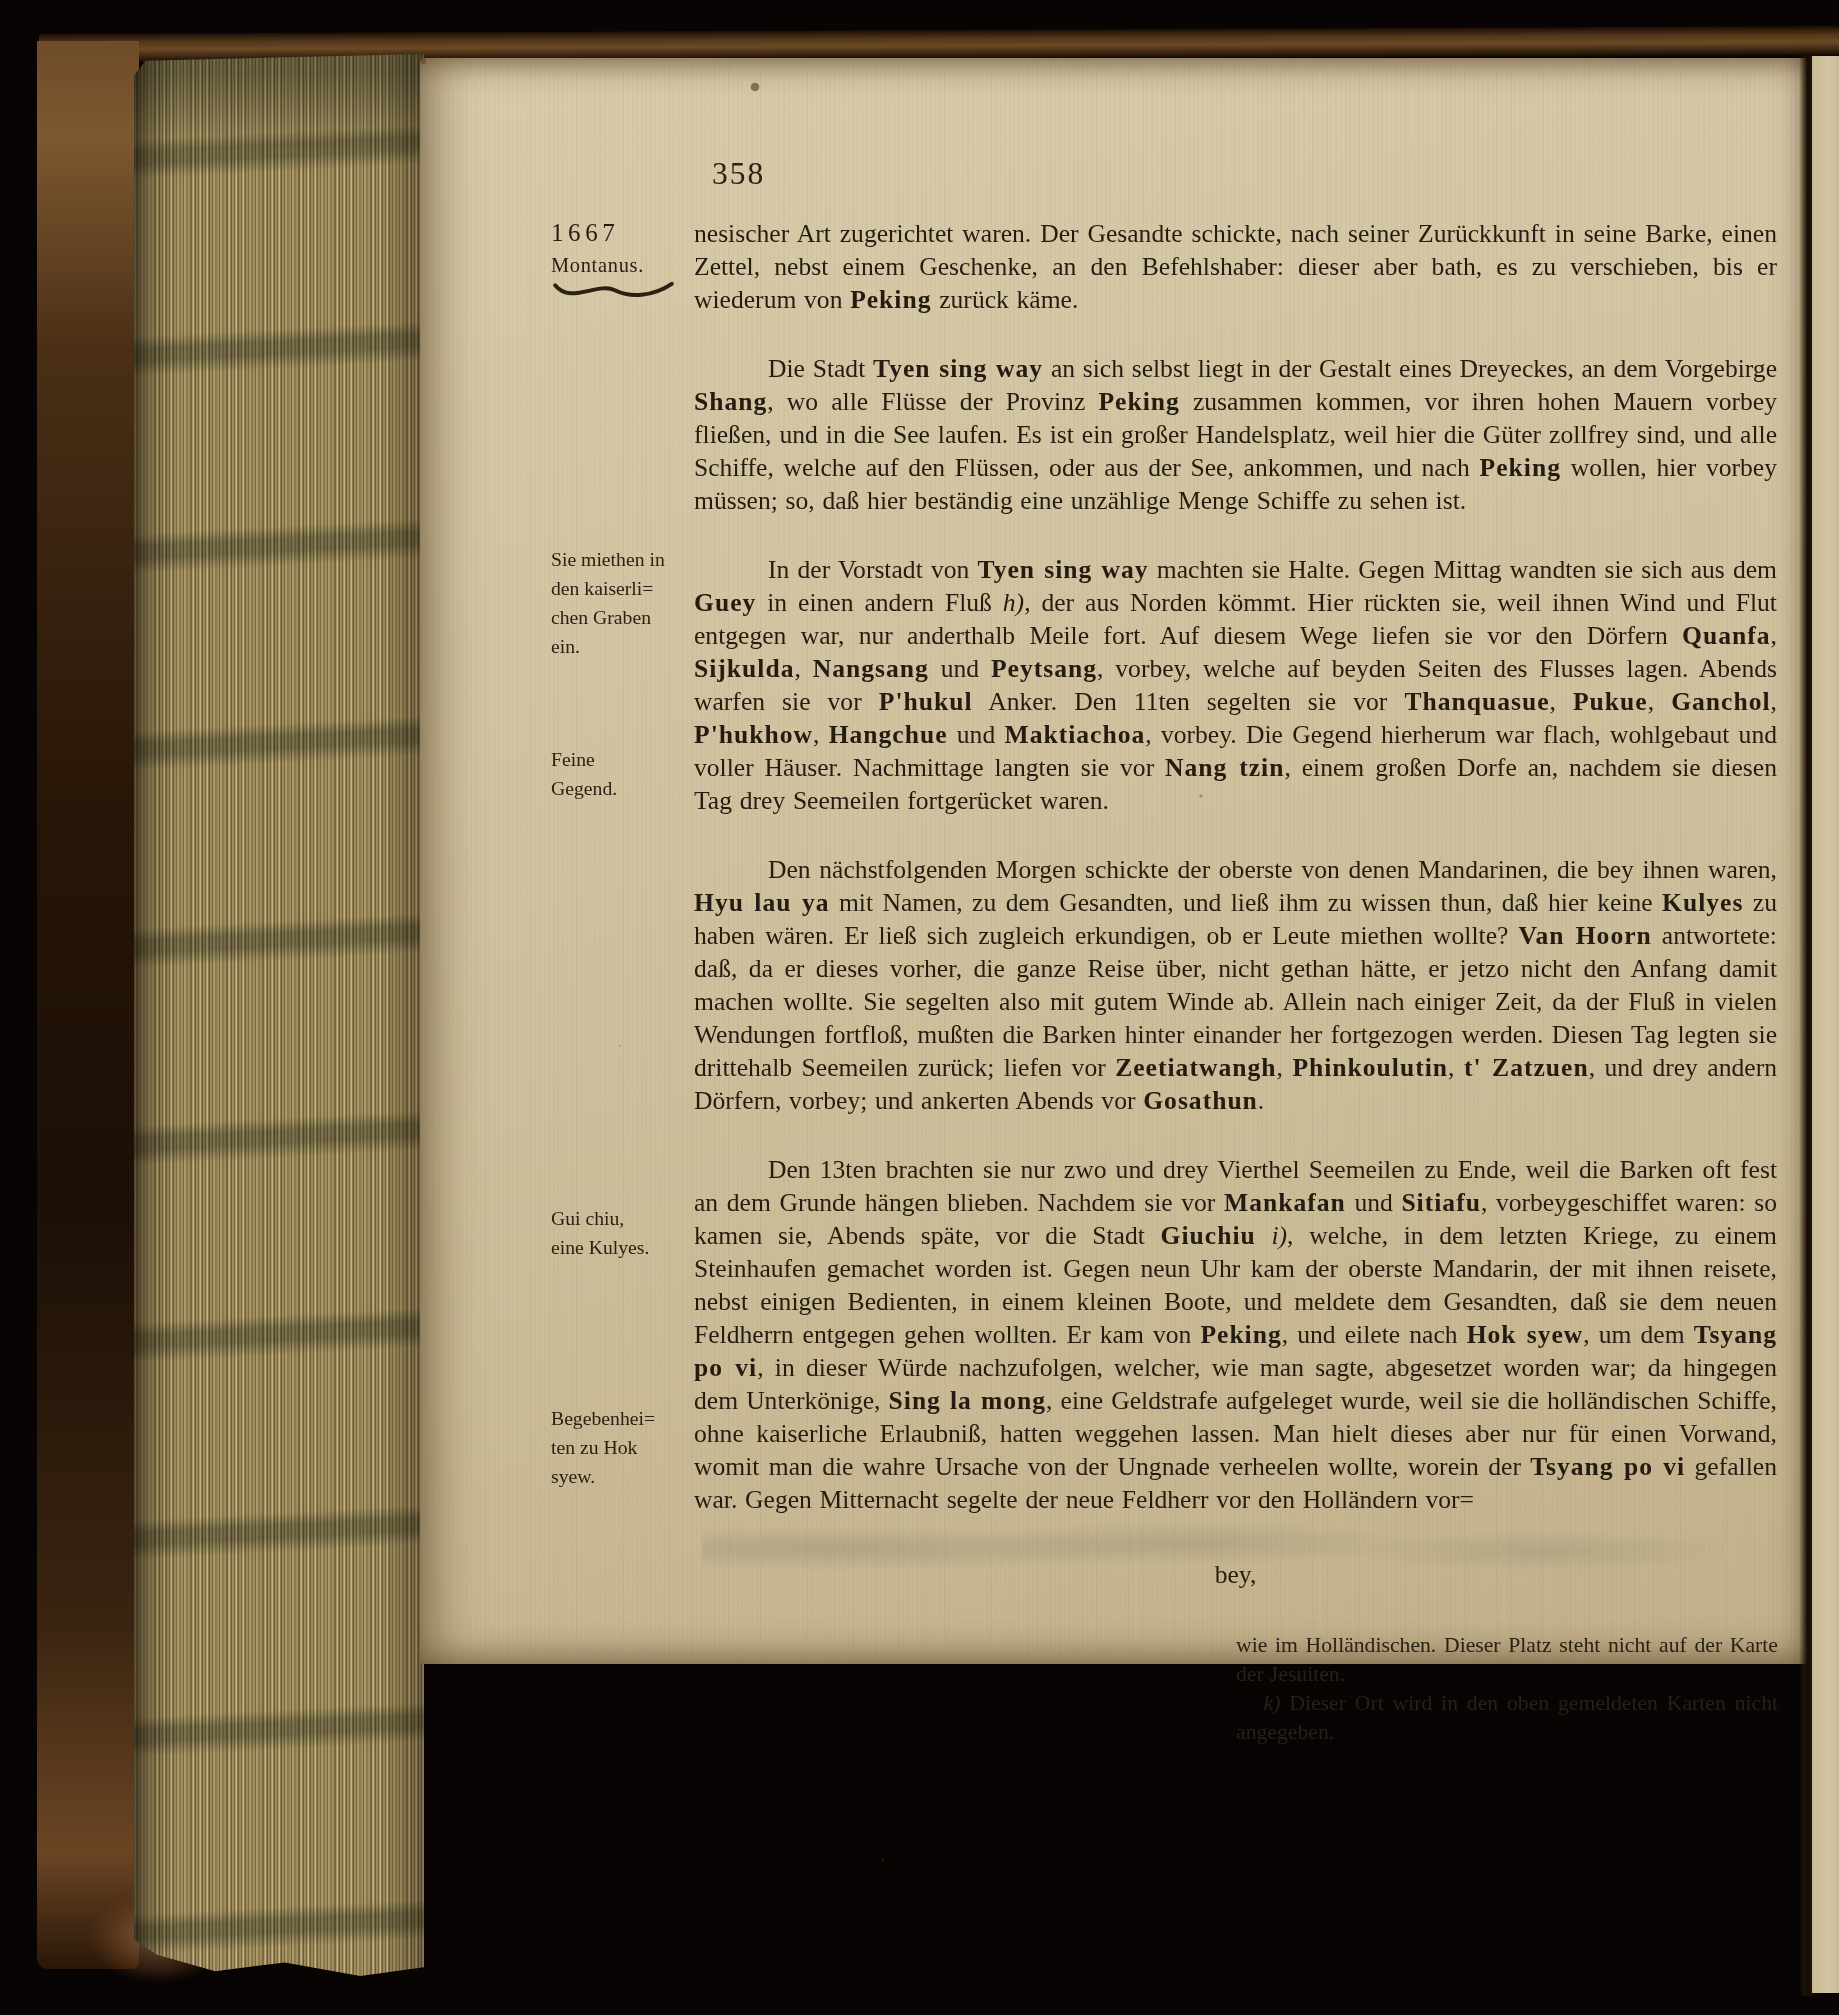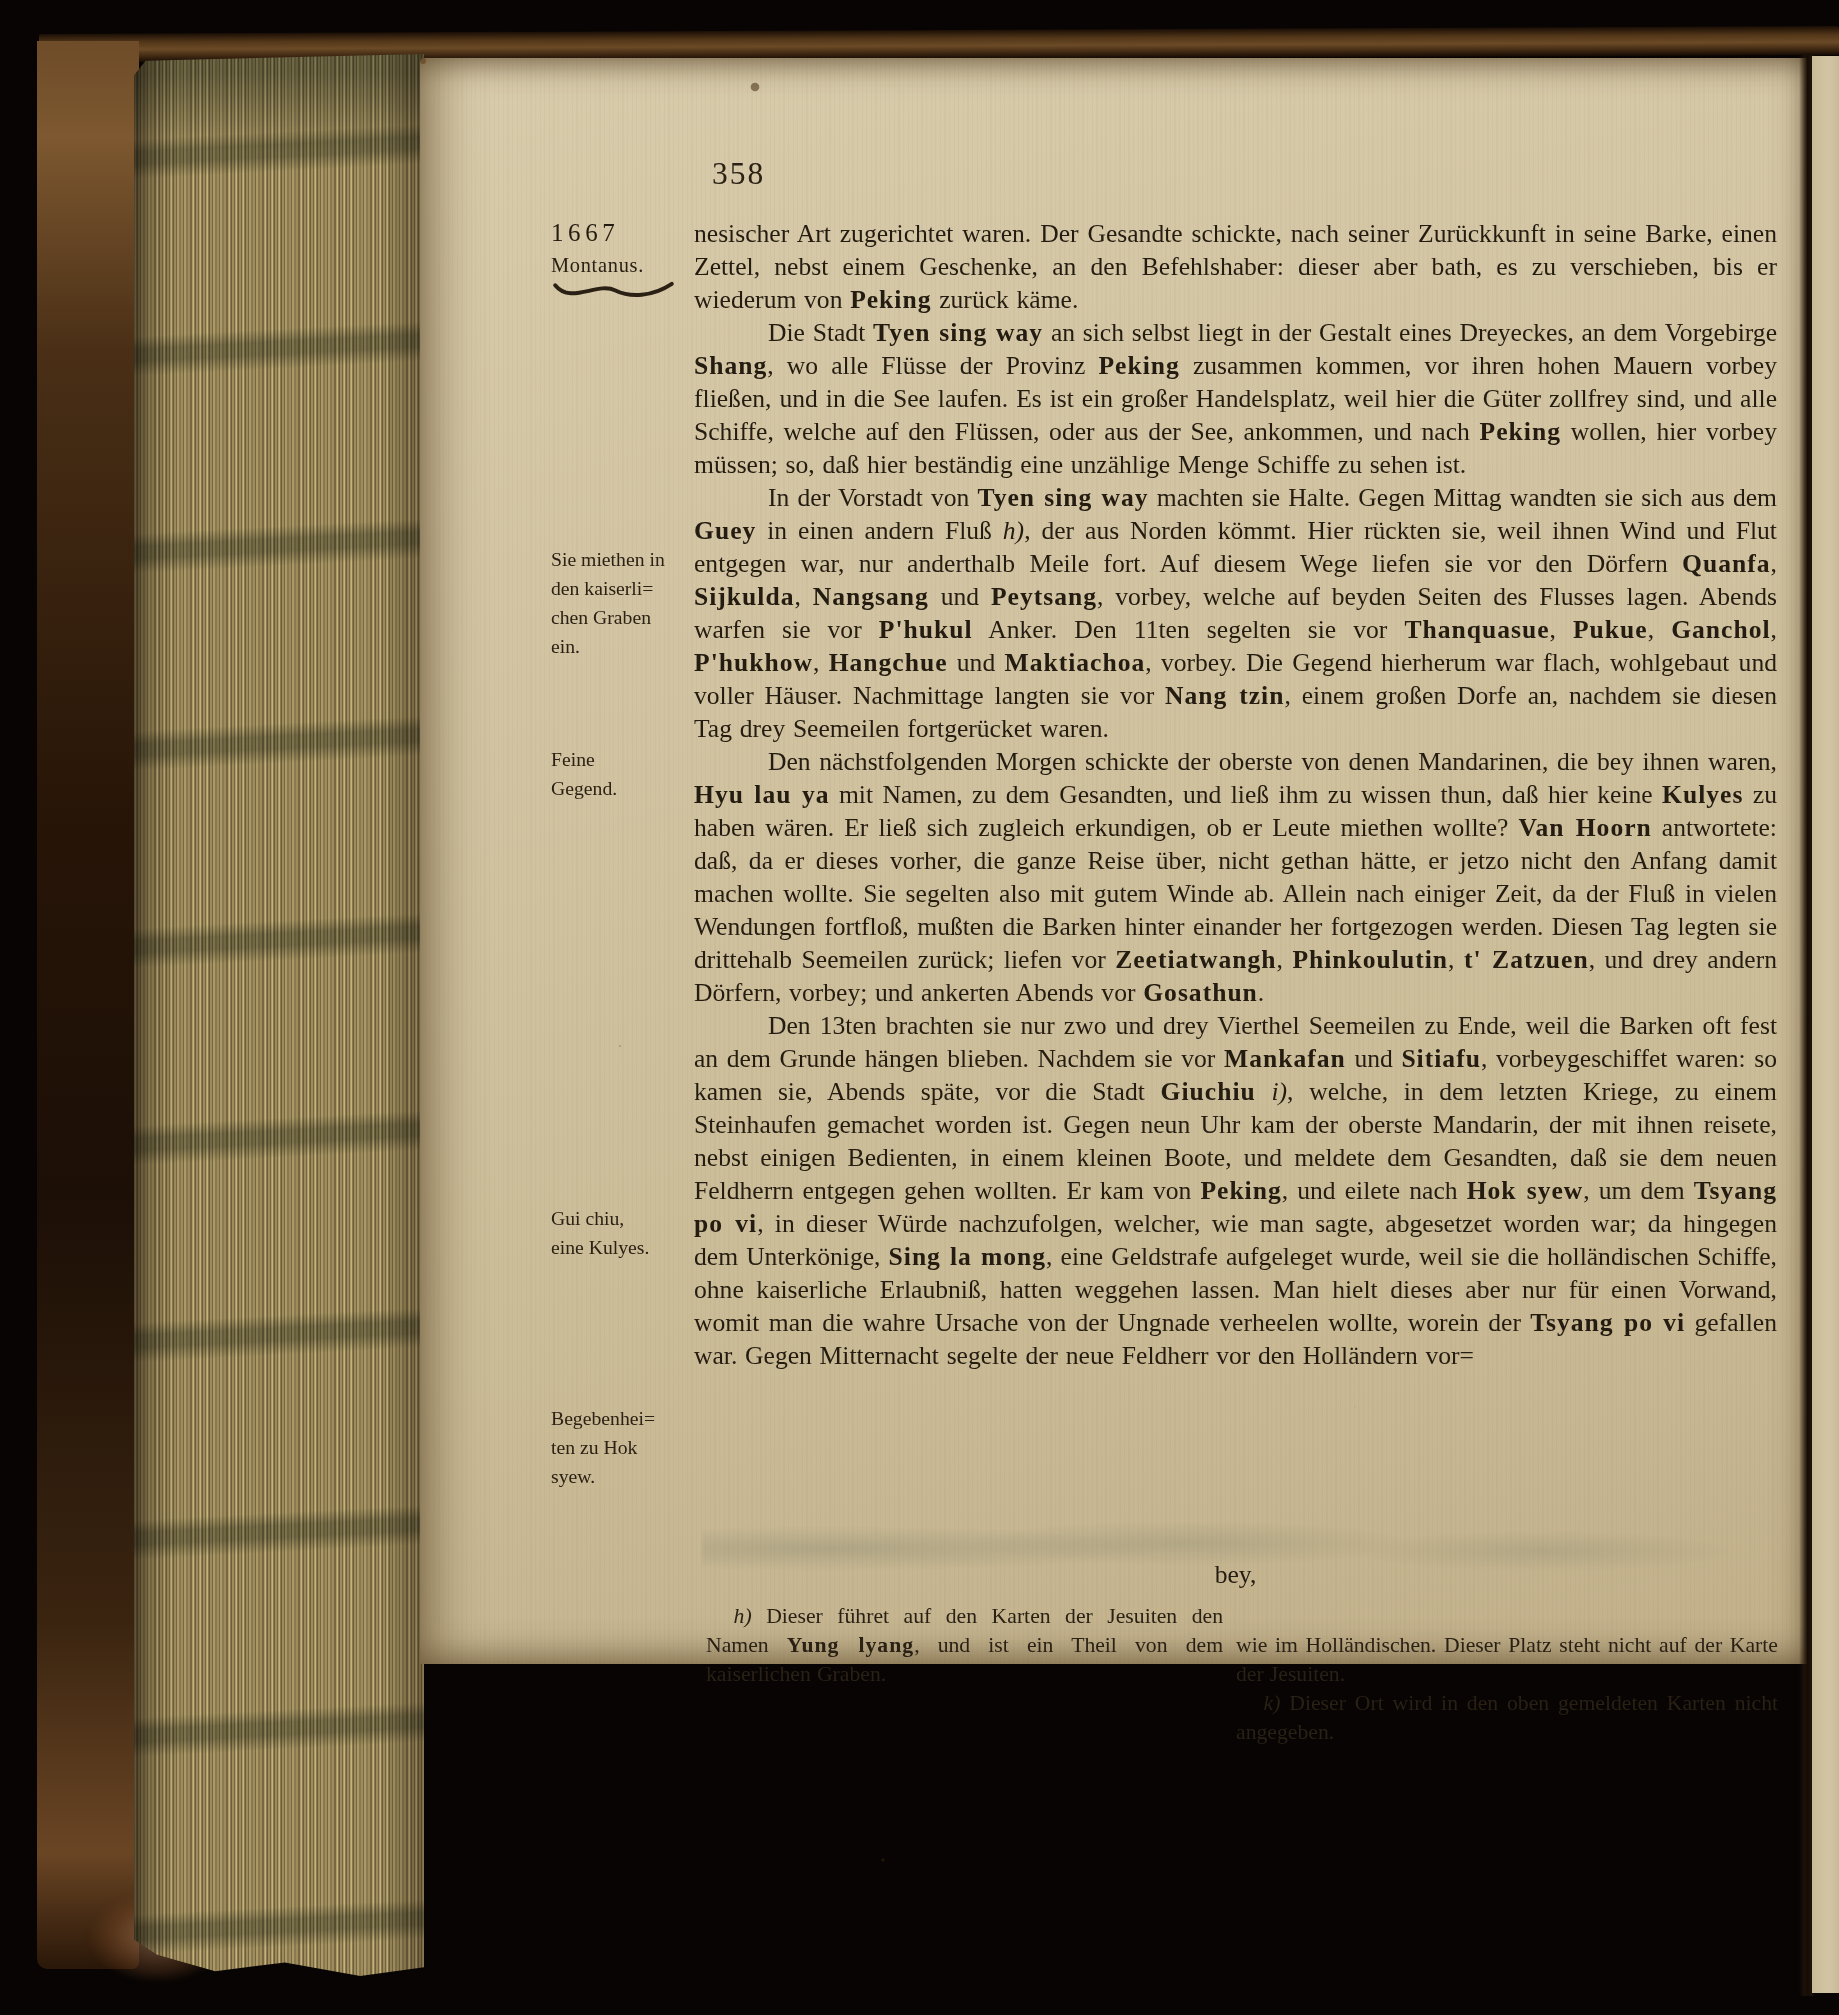--- a/index.html
+++ b/index.html
@@ -80,21 +80,21 @@
   .note-year{top:160px;text-align:left;}
   .year{font-size:25px;letter-spacing:4.6px;color:#241c10;}
   .montanus{font-size:20.4px;margin-top:3.9px;letter-spacing:0.7px;}
   .swash{width:125px;height:23.6px;margin-top:0;}
   .n2{top:487px;} .n3{top:687px;} .n4{top:1146px;} .n5{top:1346px;}
   .bodytext{
     position:absolute;left:274px;top:159px;width:1083px;height:1381px;overflow:hidden;
     font-size:25.6px;line-height:33px;text-align:justify;color:#241c10;word-spacing:1.3px;
   }
   .para{margin:0;}
-  .para.indent{text-indent:74px;}
+  .para.indent{text-indent:74px;margin-top:36px;}
   .name{font-weight:700;letter-spacing:1px;}
   .ref{font-style:italic;}
   .catchword{
     position:absolute;left:274px;top:1502px;width:1083px;text-align:center;
     font-size:25.6px;color:#241c10;
   }
   .fnotes{
     position:absolute;top:1544px;font-size:21.7px;line-height:29px;
     text-align:justify;color:#2a2115;word-spacing:0.7px;
   }
@@ -168,21 +168,20 @@
         <p class="para"><span>nesischer Art zugerichtet waren.  Der Gesandte schickte, nach seiner Zurückkunft in seine Barke, einen Zettel, nebst einem Geschenke, an den Befehlshaber: dieser aber bath, es zu verschieben, bis er wiederum von </span><span class="name">Peking</span><span> zurück käme.</span></p>
         <p class="para indent"><span>Die Stadt </span><span class="name">Tyen sing way</span><span> an sich selbst liegt in der Gestalt eines Dreyeckes, an dem Vorgebirge </span><span class="name">Shang</span><span>, wo alle Flüsse der Provinz </span><span class="name">Peking</span><span> zusammen kommen, vor ihren hohen Mauern vorbey fließen, und in die See laufen.  Es ist ein großer Handelsplatz, weil hier die Güter zollfrey sind, und alle Schiffe, welche auf den Flüssen, oder aus der See, ankommen, und nach </span><span class="name">Peking</span><span> wollen, hier vorbey müssen; so, daß hier beständig eine unzählige Menge Schiffe zu sehen ist.</span></p>
         <p class="para indent"><span>In der Vorstadt von </span><span class="name">Tyen sing way</span><span> machten sie Halte.  Gegen Mittag wandten sie sich aus dem </span><span class="name">Guey</span><span> in einen andern Fluß </span><span class="ref">h)</span><span>, der aus Norden kömmt.  Hier rückten sie, weil ihnen Wind und Flut entgegen war, nur anderthalb Meile fort.  Auf diesem Wege liefen sie vor den Dörfern </span><span class="name">Quanfa</span><span>, </span><span class="name">Sijkulda</span><span>, </span><span class="name">Nangsang</span><span> und </span><span class="name">Peytsang</span><span>, vorbey, welche auf beyden Seiten des Flusses lagen.  Abends warfen sie vor </span><span class="name">P'hukul</span><span> Anker.  Den 11ten segelten sie vor </span><span class="name">Thanquasue</span><span>, </span><span class="name">Pukue</span><span>, </span><span class="name">Ganchol</span><span>, </span><span class="name">P'hukhow</span><span>, </span><span class="name">Hangchue</span><span> und </span><span class="name">Maktiachoa</span><span>, vorbey.  Die Gegend hierherum war flach, wohlgebaut und voller Häuser.  Nachmittage langten sie vor </span><span class="name">Nang tzin</span><span>, einem großen Dorfe an, nachdem sie diesen Tag drey Seemeilen fortgerücket waren.</span></p>
         <p class="para indent"><span>Den nächstfolgenden Morgen schickte der oberste von denen Mandarinen, die bey ihnen waren, </span><span class="name">Hyu lau ya</span><span> mit Namen, zu dem Gesandten, und ließ ihm zu wissen thun, daß hier keine </span><span class="name">Kulyes</span><span> zu haben wären.  Er ließ sich zugleich erkundigen, ob er Leute miethen wollte? </span><span class="name">Van Hoorn</span><span> antwortete: daß, da er dieses vorher, die ganze Reise über, nicht gethan hätte, er jetzo nicht den Anfang damit machen wollte.  Sie segelten also mit gutem Winde ab.  Allein nach einiger Zeit, da der Fluß in vielen Wendungen fortfloß, mußten die Barken hinter einander her fortgezogen werden.  Diesen Tag legten sie drittehalb Seemeilen zurück; liefen vor </span><span class="name">Zeetiatwangh</span><span>, </span><span class="name">Phinkoulutin</span><span>, </span><span class="name">t' Zatzuen</span><span>, und drey andern Dörfern, vorbey; und ankerten Abends vor </span><span class="name">Gosathun</span><span>.</span></p>
         <p class="para indent"><span>Den 13ten brachten sie nur zwo und drey Vierthel Seemeilen zu Ende, weil die Barken oft fest an dem Grunde hängen blieben.  Nachdem sie vor </span><span class="name">Mankafan</span><span> und </span><span class="name">Sitiafu</span><span>, vorbeygeschiffet waren: so kamen sie, Abends späte, vor die Stadt </span><span class="name">Giuchiu</span><span> </span><span class="ref">i)</span><span>, welche, in dem letzten Kriege, zu einem Steinhaufen gemachet worden ist.  Gegen neun Uhr kam der oberste Mandarin, der mit ihnen reisete, nebst einigen Bedienten, in einem kleinen Boote, und meldete dem Gesandten, daß sie dem neuen Feldherrn entgegen gehen wollten.  Er kam von </span><span class="name">Peking</span><span>, und eilete nach </span><span class="name">Hok syew</span><span>, um dem </span><span class="name">Tsyang po vi</span><span>, in dieser Würde nachzufolgen, welcher, wie man sagte, abgesetzet worden war; da hingegen dem Unterkönige, </span><span class="name">Sing la mong</span><span>, eine Geldstrafe aufgeleget wurde, weil sie die holländischen Schiffe, ohne kaiserliche Erlaubniß, hatten weggehen lassen.  Man hielt dieses aber nur für einen Vorwand, womit man die wahre Ursache von der Ungnade verheelen wollte, worein der </span><span class="name">Tsyang po vi</span><span> gefallen war.  Gegen Mitternacht segelte der neue Feldherr vor den Holländern vor=</span></p>
       </div>
     <div class="ghost"></div>
     <div class="catchword">bey,</div>
 
     <div class="fnotes fn-left">
-        <p class="fnote indent"><span class="ref">h)</span><span> Dieser führet auf den Karten der Jesuiten den Namen </span><span class="name">Yung lyang</span><span>, und ist ein Theil von dem kaiserlichen Graben.</span></p>
       </div>
     <div class="fnotes fn-right">
         <p class="fnote"><span>wie im Holländischen.  Dieser Platz steht nicht auf der Karte der Jesuiten.</span></p>
         <p class="fnote indent"><span class="ref">k)</span><span> Dieser Ort wird in den oben gemeldeten Karten nicht angegeben.</span></p>
       </div>
 
     <div class="specks"></div>
   </div>
 
   <div class="crease"></div>

